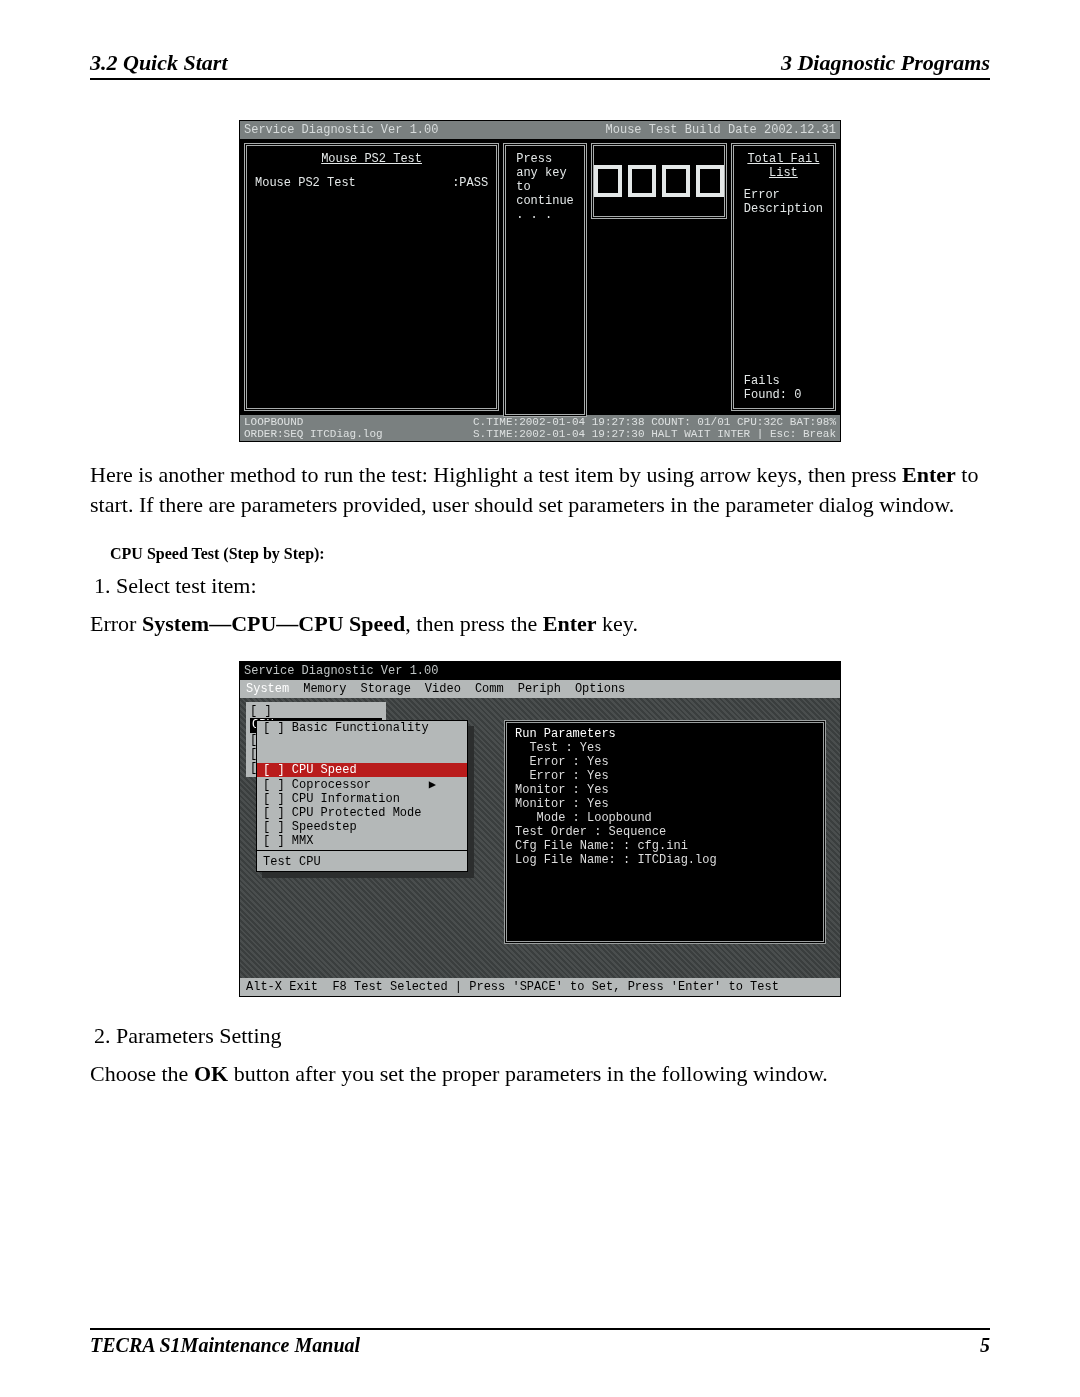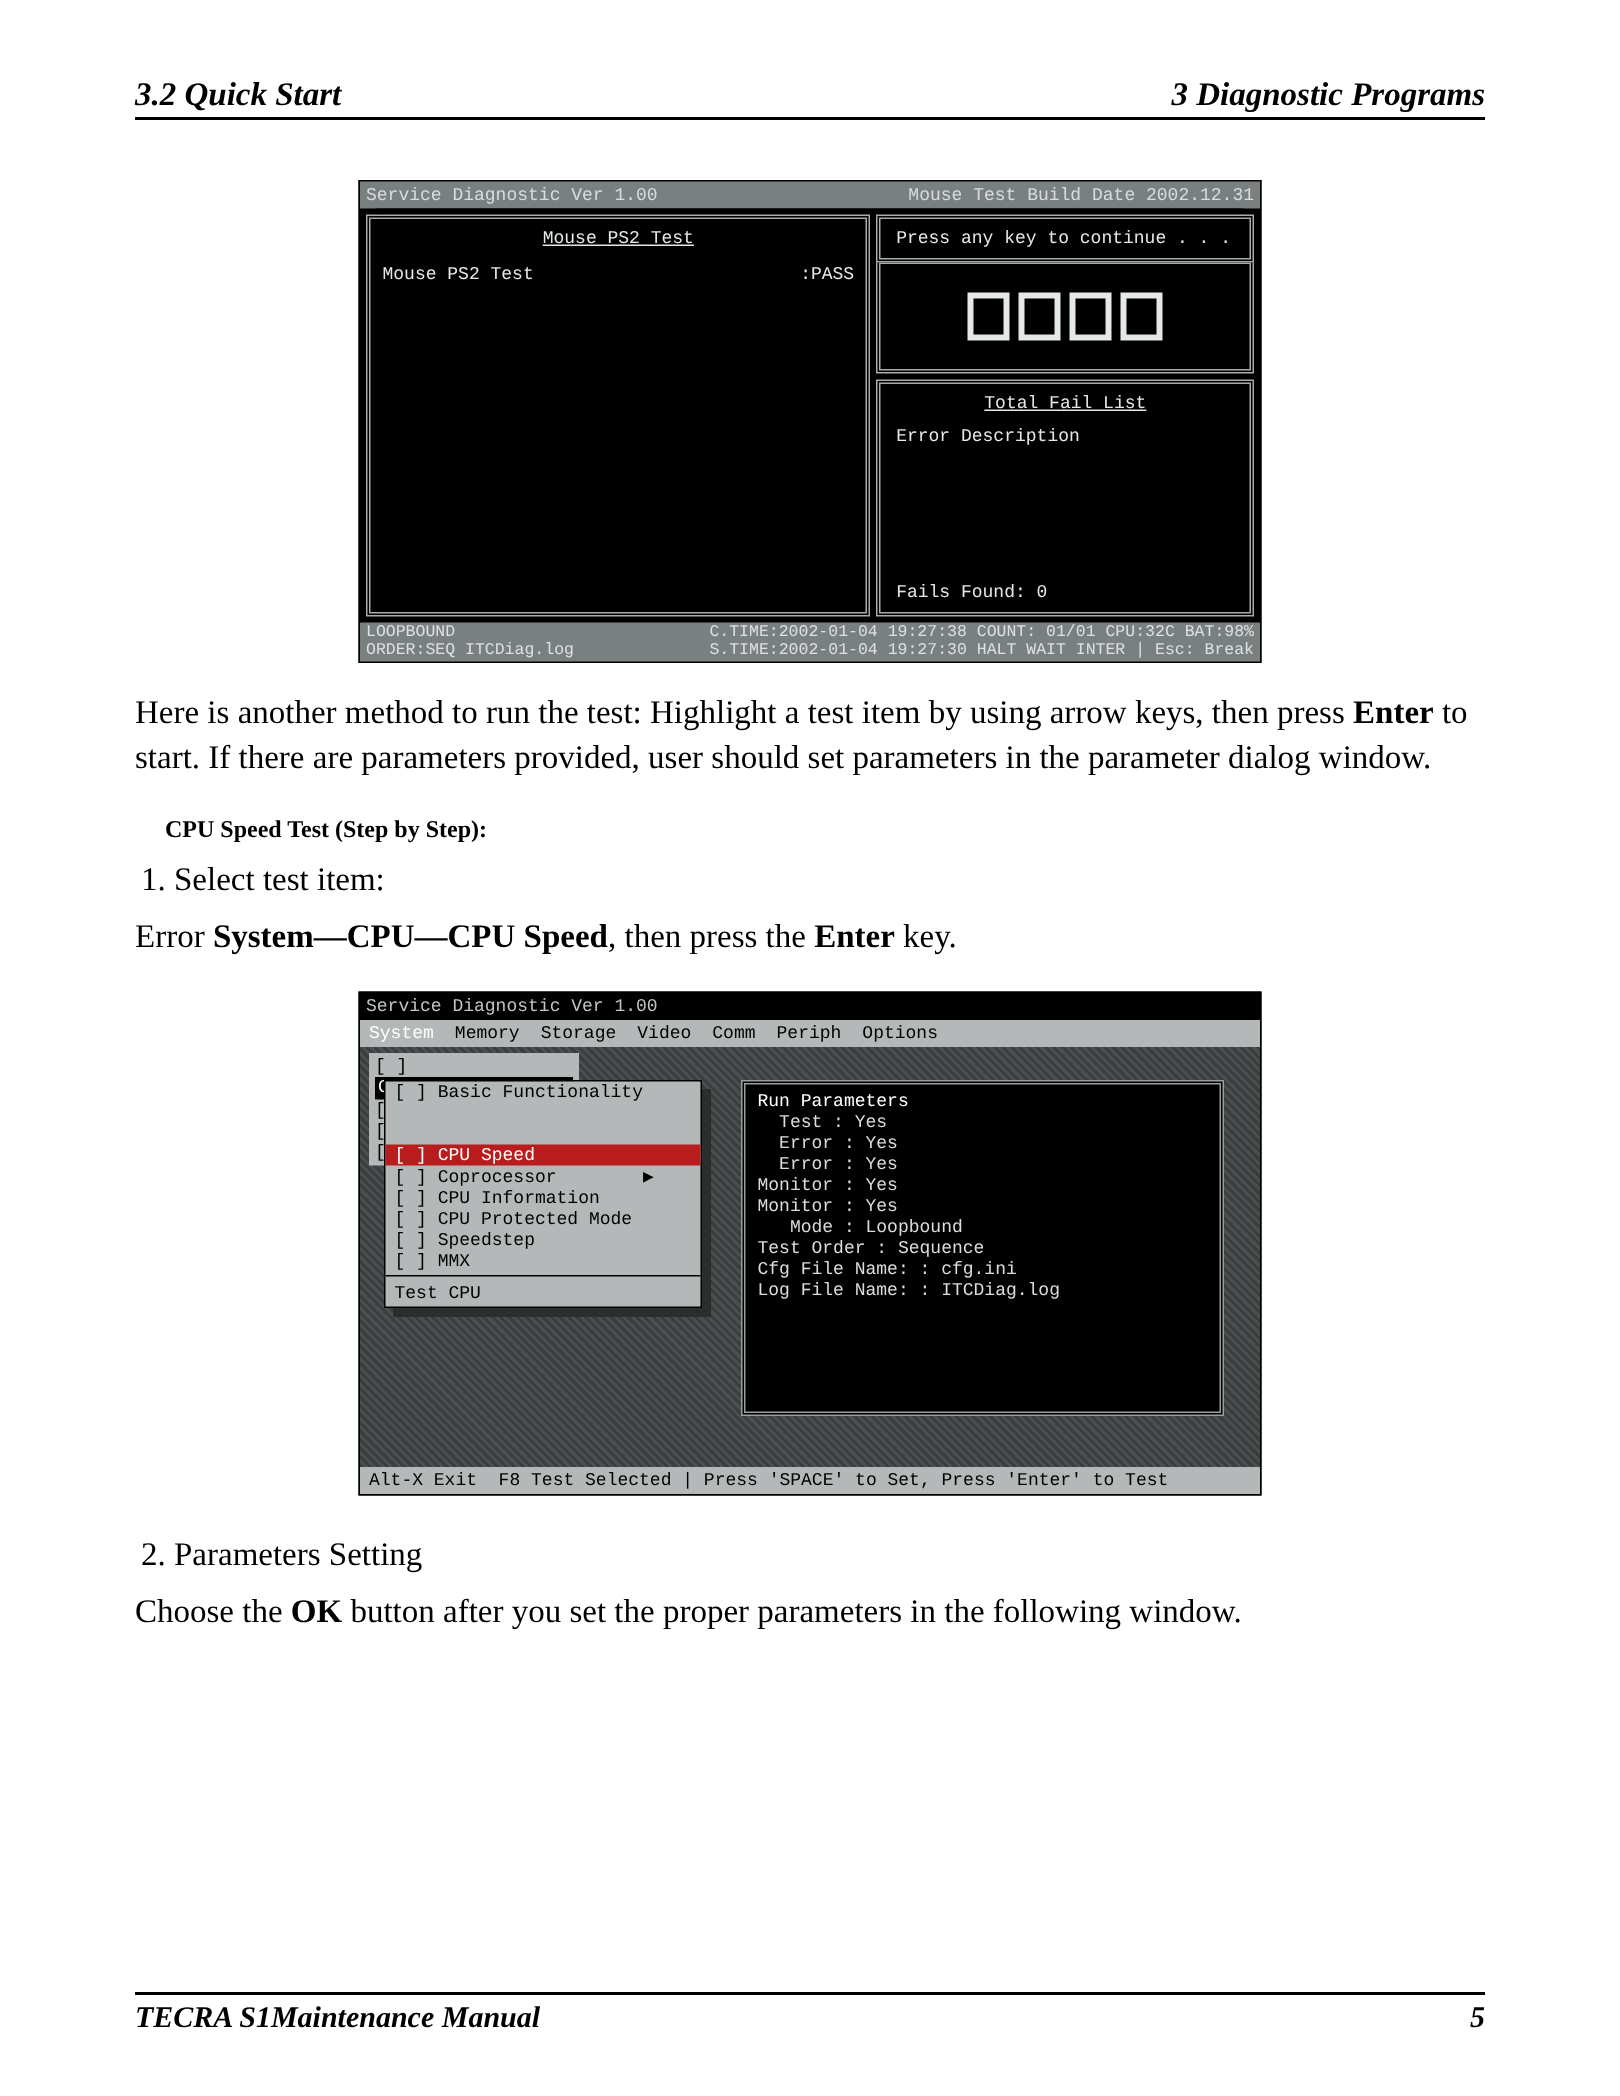--- a/index.html
+++ b/index.html
@@ -92,21 +92,21 @@
     margin-bottom: 10px;
   }
   .shot1-left .test-row {
     display: flex;
     justify-content: space-between;
     color: #e4e8e8;
   }
   .shot1-right {
     flex: 1;
     display: flex;
-    flex-direction: column;
+    flex-direction: row;
     gap: 4px;
   }
   .shot1-dialog {
     border: 3px double #a8acac;
     background: #000;
     padding: 6px 10px;
     color: #e4e8e8;
     position: relative;
     z-index: 2;
     margin-bottom: -6px;
@@ -204,21 +204,21 @@
     width: 210px;
     border: 1px solid #000;
     box-shadow: 6px 6px 0 #2c2e2e;
   }
   .shot2-cpusub .row { padding: 0 6px; white-space: pre; }
   .shot2-cpusub .hl { background:#b91c1c; color:#fff;margin-top:28px; }
   .shot2-cpusub .sep { border-top:1px solid #000; margin:2px 0; }
   .shot2-cpusub .hint { padding:2px 6px; }
   .shot2-runpanel {
     position: absolute;
-    right: 24px; top: 22px;
+    right: 14px; top: 22px;
     width: 300px;
     border: 3px double #9a9e9e;
     background: #000;
     color: #dcdcdc;
     padding: 4px 8px;
     height: 210px;
   }
   .shot2-runpanel .rp-title { color:#fff; }
   .shot2-runpanel .kv { white-space: pre; }
   .shot2-help {

